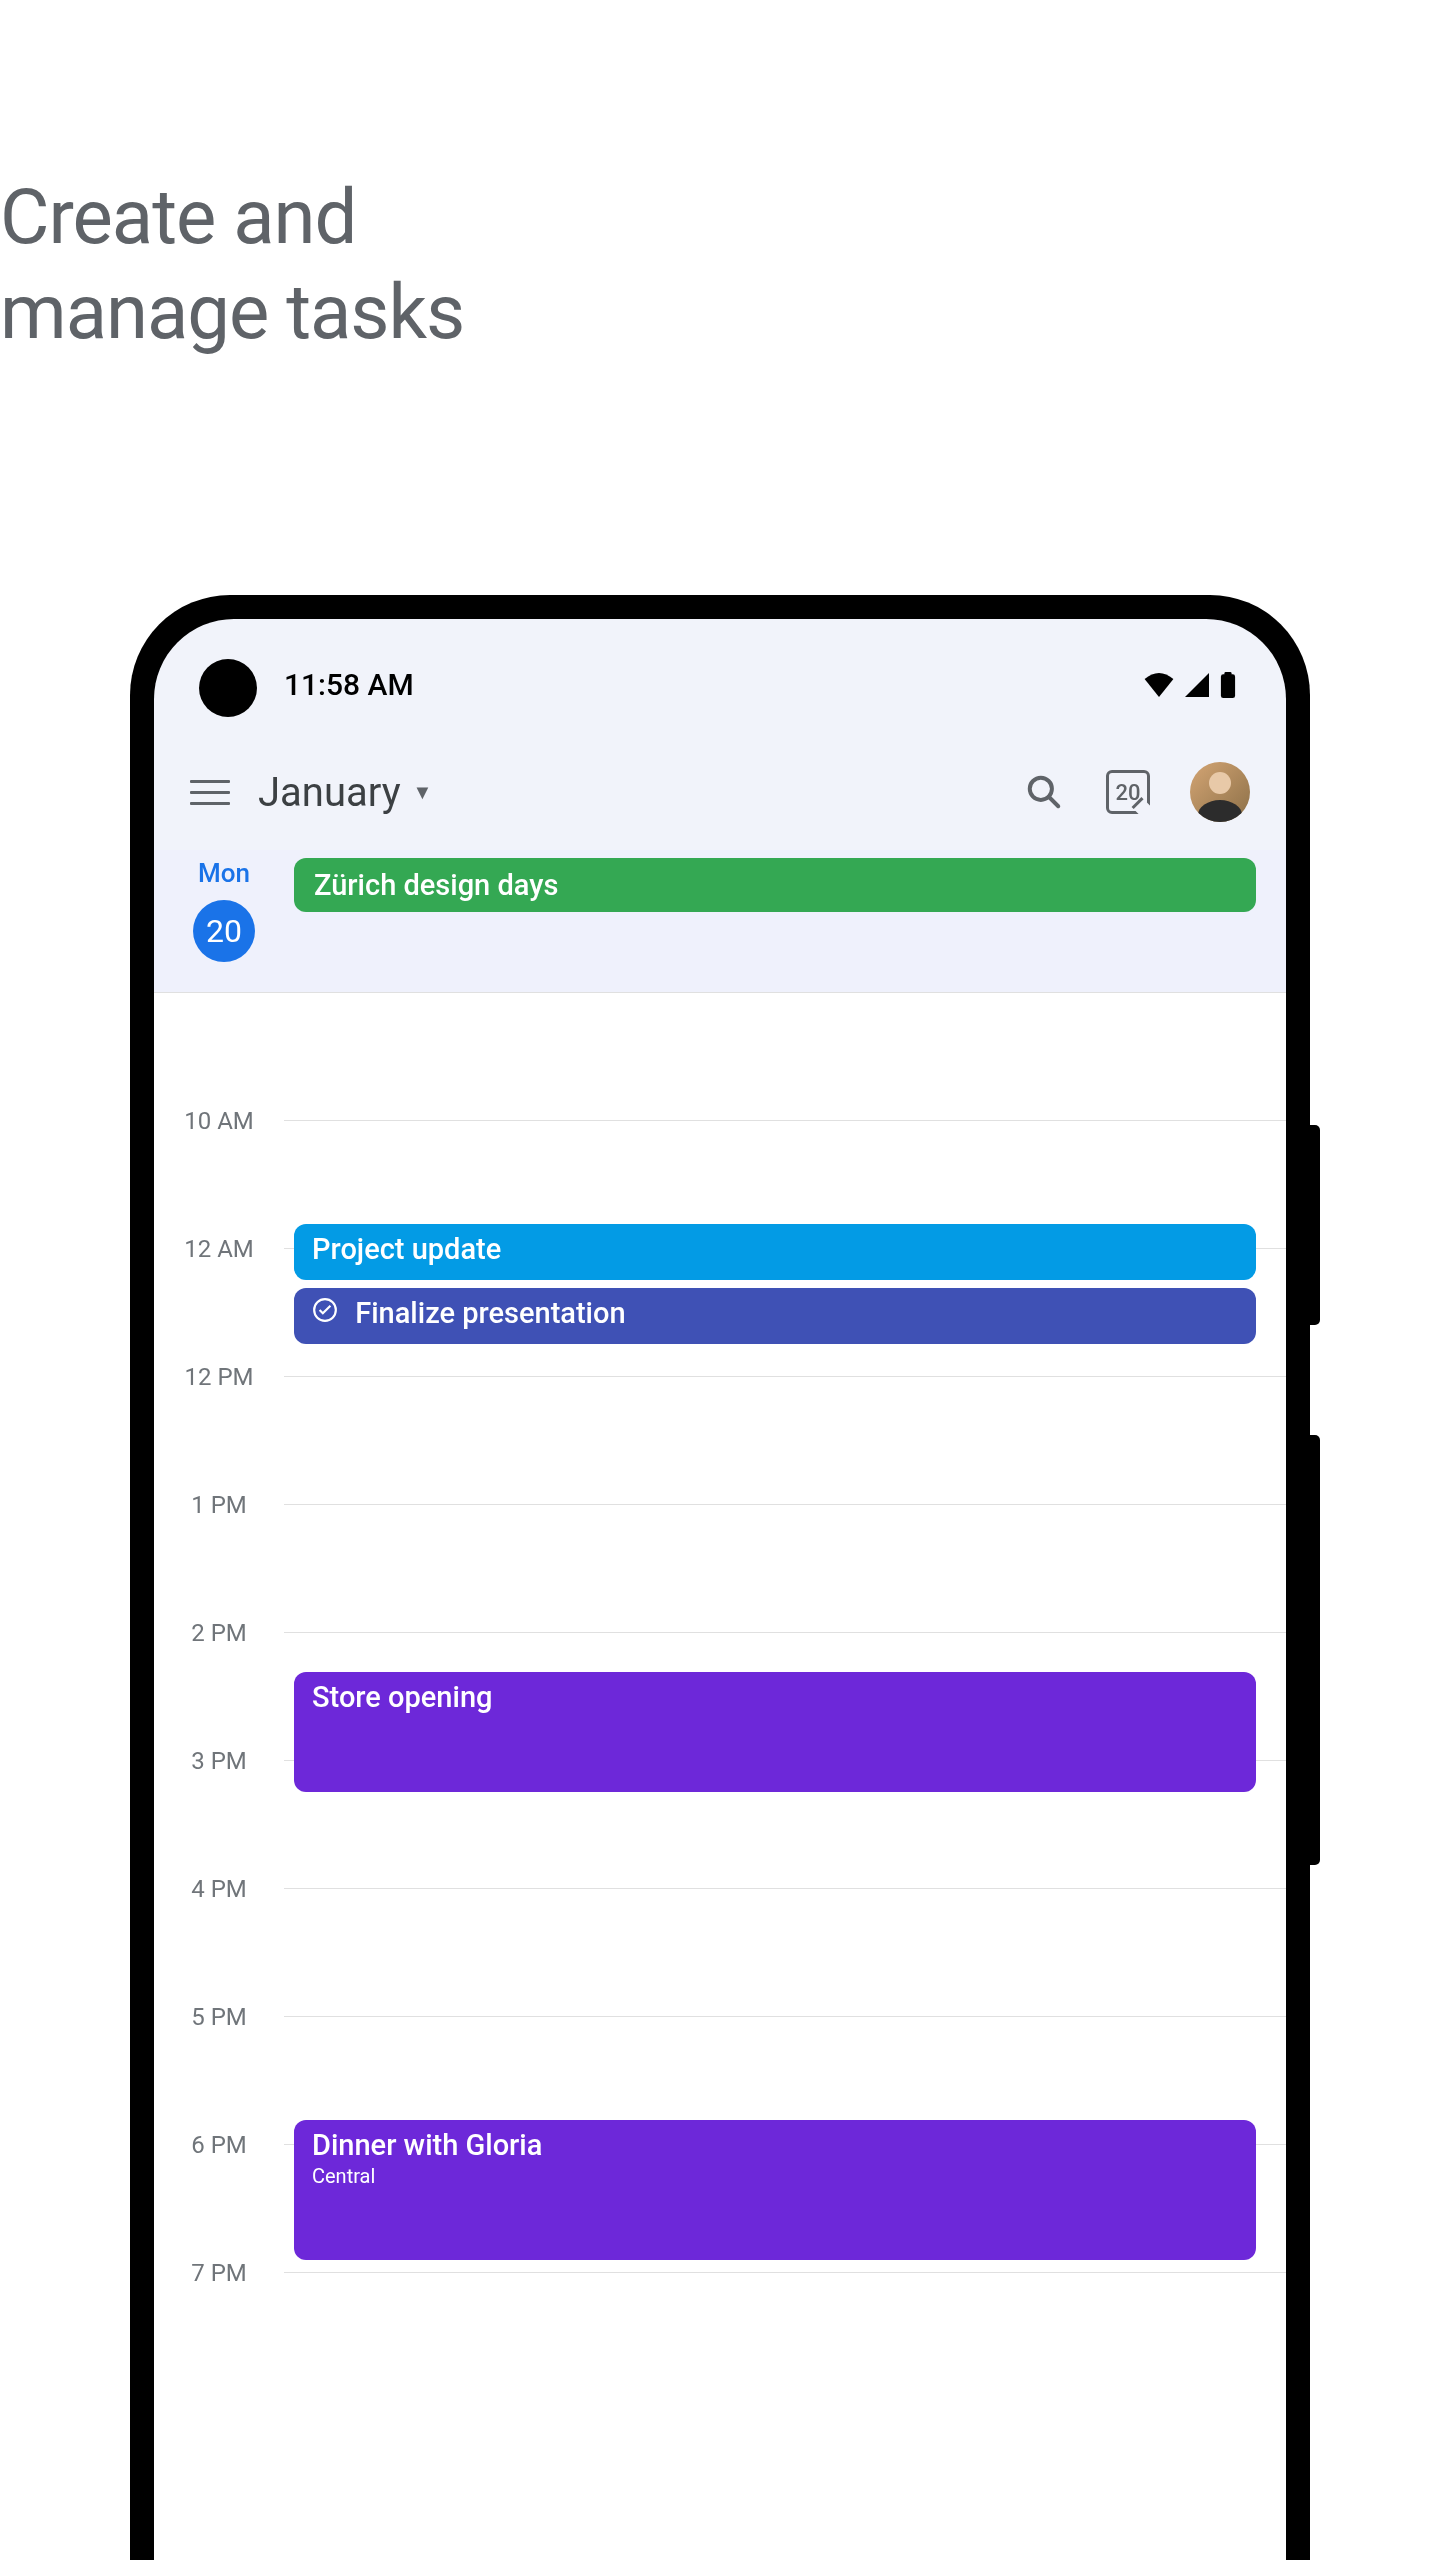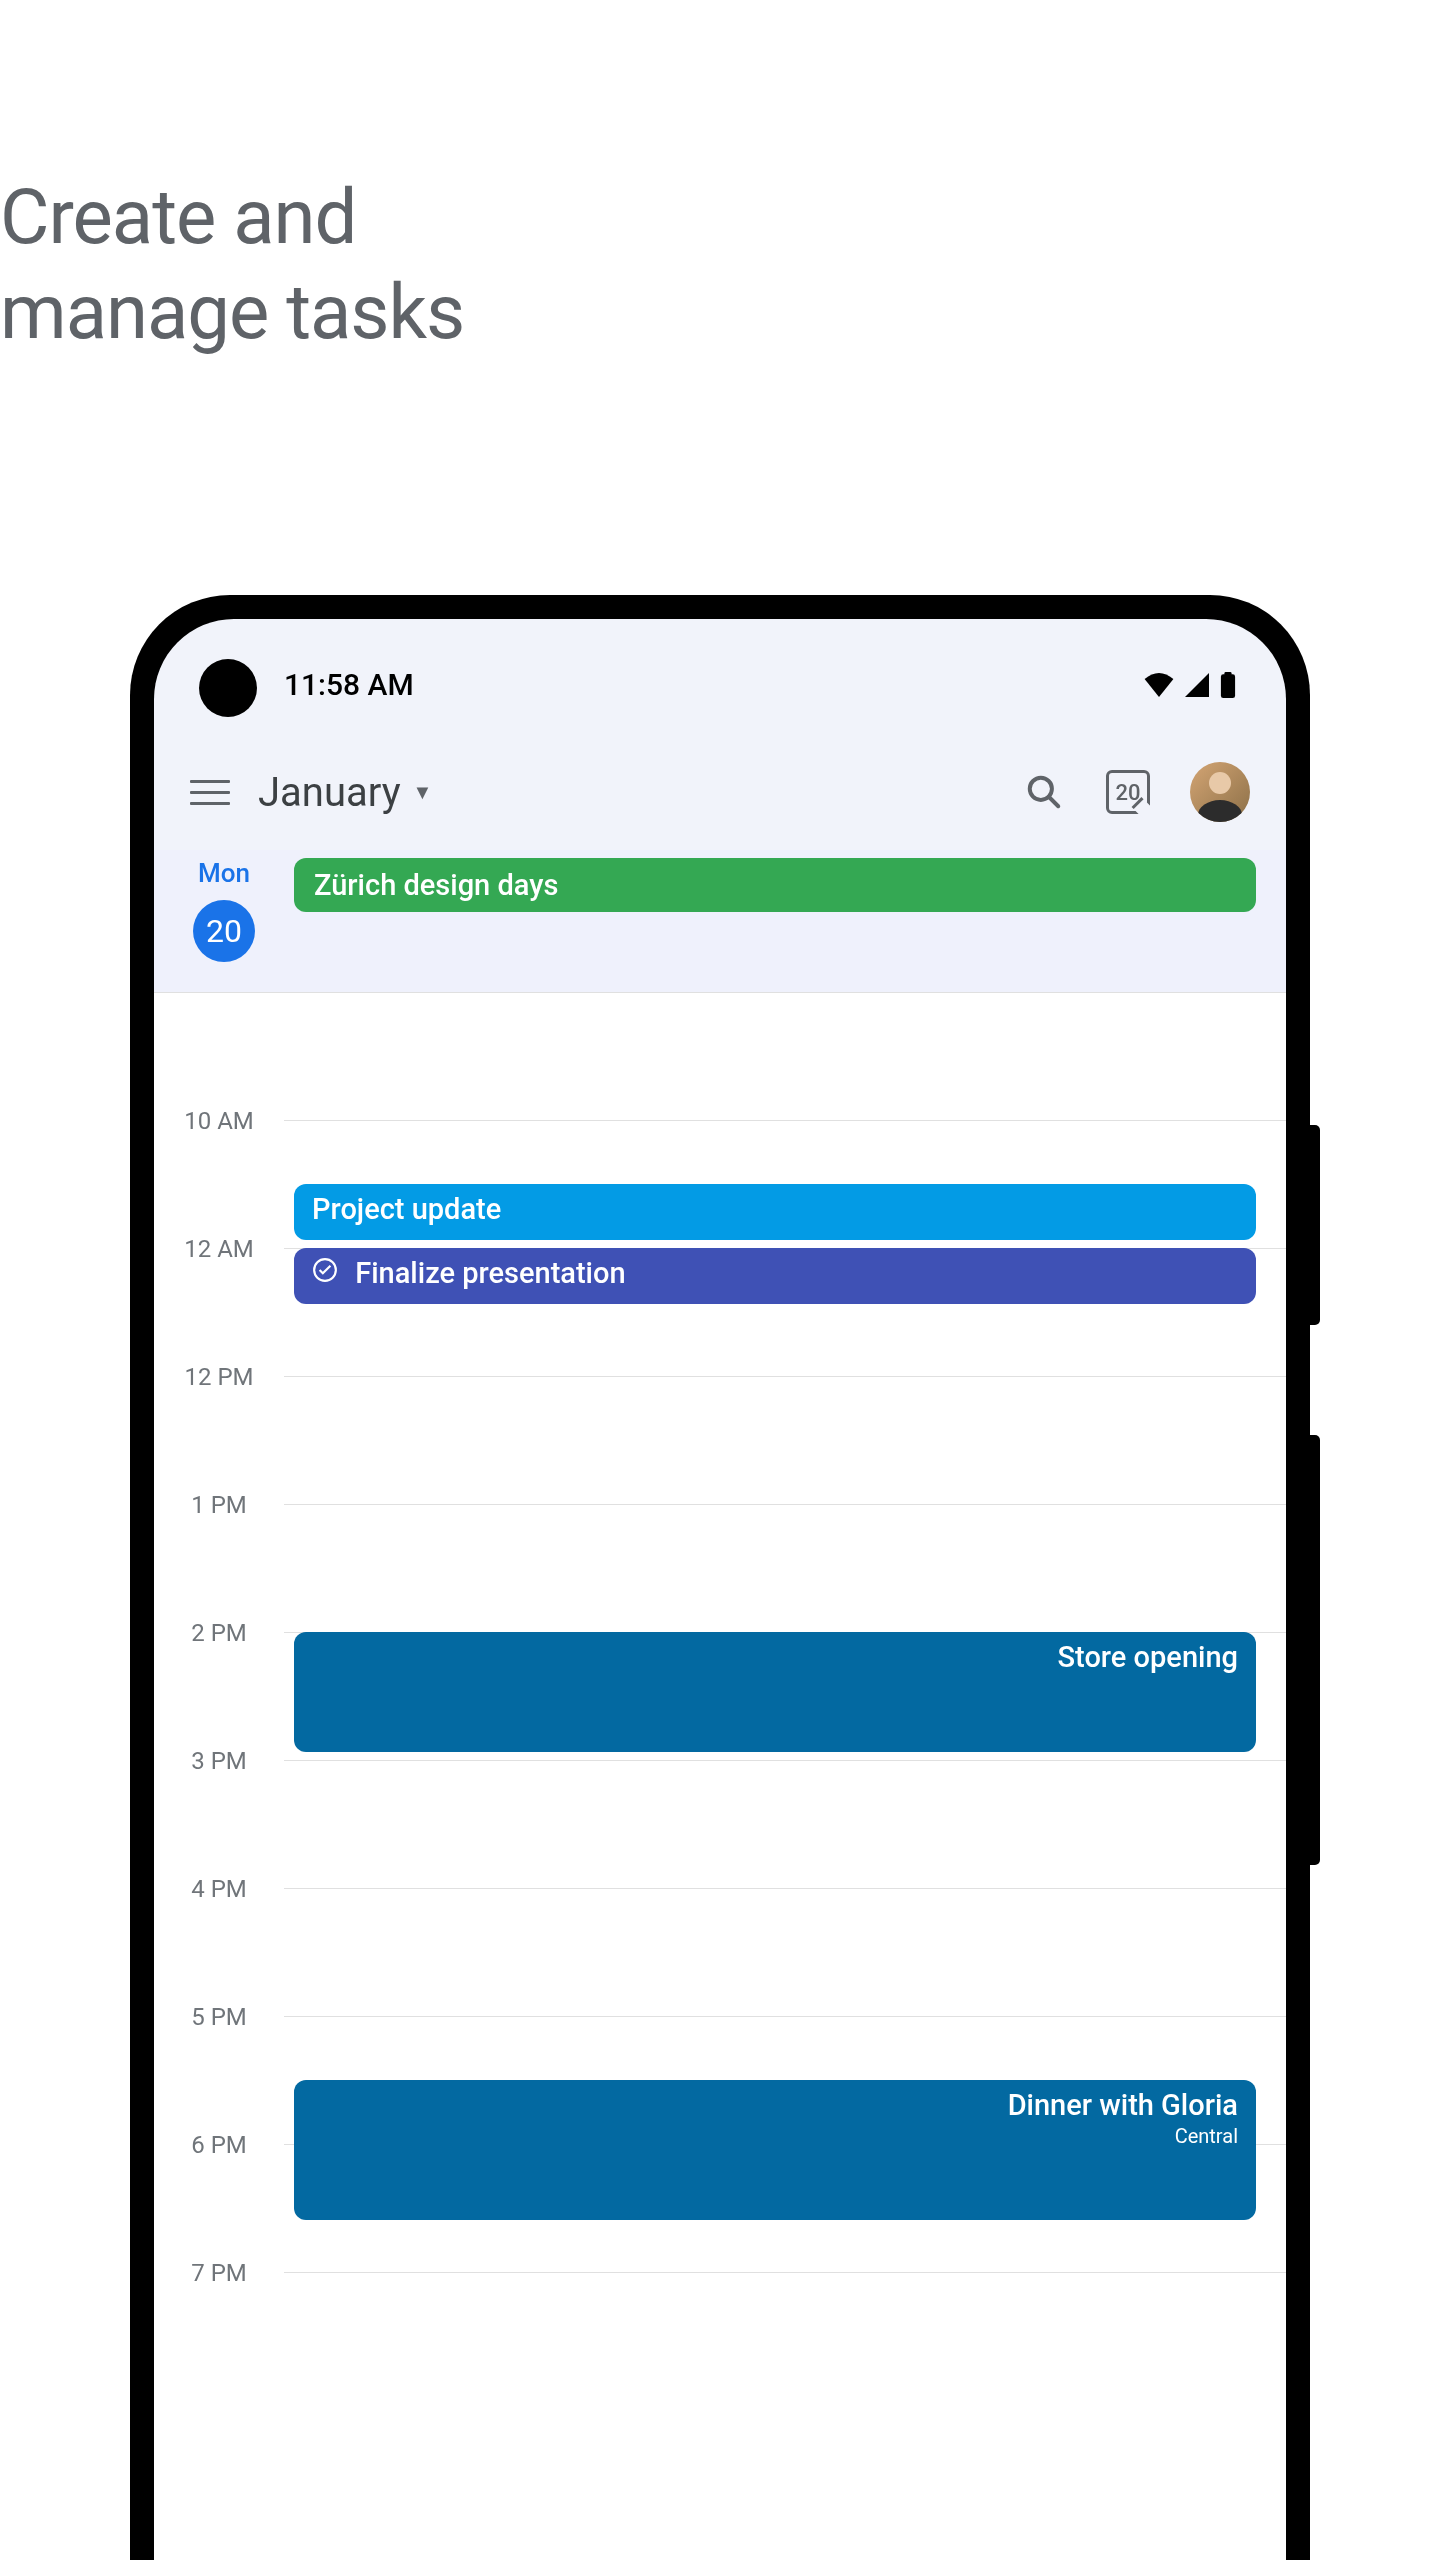--- a/index.html
+++ b/index.html
@@ -215,24 +215,25 @@
 }
 .event-block {
   position: absolute;
   left: 140px;
   right: 30px;
   border-radius: 12px;
   color: #fff;
   padding: 8px 18px;
   font-size: 29px;
   font-weight: 500;
+  margin-top: 40px;
 }
 .event-blue { background: #039be5; }
 .event-indigo { background: #3f51b5; }
-.event-green { background: #0369a1; text-align: right; }
+.event-green { background: #6d28d9; }
 .task-check {
   display: inline-flex;
   align-items: center;
   margin-right: 10px;
 }
 .side-button-1 {
   position: absolute;
   right: -10px;
   top: 530px;
   width: 10px;

